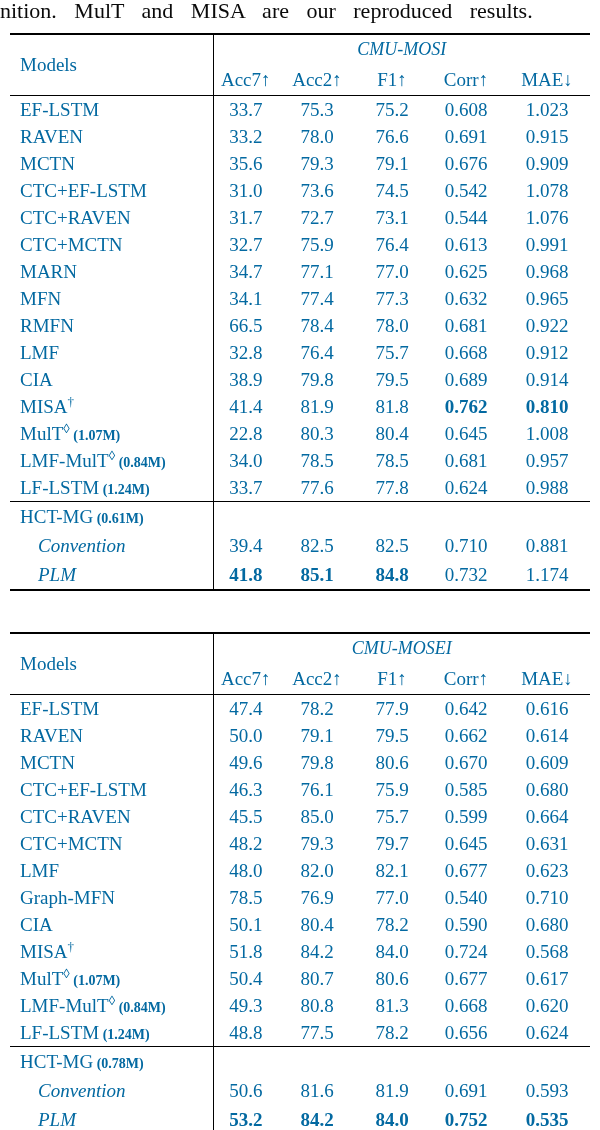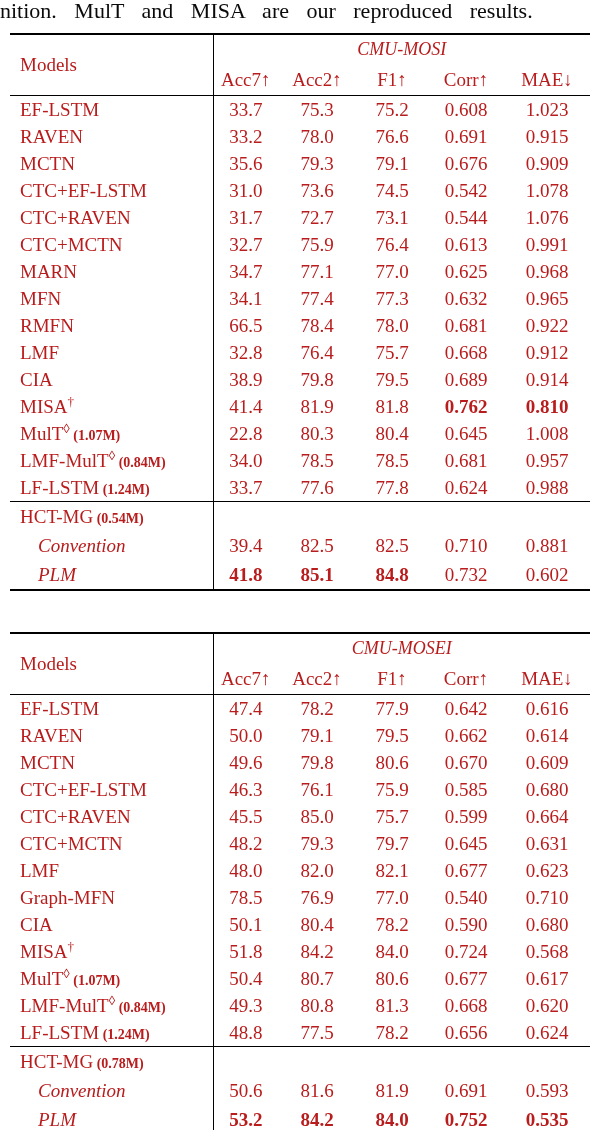--- a/index.html
+++ b/index.html
@@ -19,21 +19,21 @@
     color:#0a0a0a;
   }
   .tblwrap{position:absolute;left:10px;width:580px;}
   .tblwrap.t0{top:33px;}
   .tblwrap.t1{top:632px;}
   table.results{
     border-collapse:collapse;
     table-layout:fixed;
     width:580px;
     font-size:19px;
-    color:#b91c1c;
+    color:#0369a1;
   }
   table.results{border-top:2px solid #000;border-bottom:2px solid #000;}
   th,td{padding:0;font-weight:normal;vertical-align:middle;}
   th.models-th{
     text-align:left;padding-left:10px;font-size:19px;
     border-bottom:1.5px solid #000;
   }
   th.dataset-th{
     text-align:center;height:29px;font-size:18px;
     border-left:1.5px solid #000;
@@ -197,42 +197,42 @@
           </tr>
           <tr>
             <td class="name"><span>LF-LSTM</span><span class="size"> (1.24M)</span></td>
             <td class="val vr">33.7</td>
             <td class="val">77.6</td>
             <td class="val">77.8</td>
             <td class="val">0.624</td>
             <td class="val">0.988</td>
           </tr>
           <tr class="section ">
-            <td class="name"><span>HCT-MG</span><span class="size"> (0.54M)</span></td>
+            <td class="name"><span>HCT-MG</span><span class="size"> (0.61M)</span></td>
             <td class="val vr"></td>
             <td class="val"></td>
             <td class="val"></td>
             <td class="val"></td>
             <td class="val"></td>
           </tr>
           <tr class="tall">
             <td class="name indent italic"><span>Convention</span></td>
             <td class="val vr">39.4</td>
             <td class="val">82.5</td>
             <td class="val">82.5</td>
             <td class="val">0.710</td>
             <td class="val">0.881</td>
           </tr>
           <tr class="tall">
             <td class="name indent italic"><span>PLM</span></td>
             <td class="val vr bold">41.8</td>
             <td class="val bold">85.1</td>
             <td class="val bold">84.8</td>
             <td class="val">0.732</td>
-            <td class="val">0.602</td>
+            <td class="val">1.174</td>
           </tr>
         </tbody>
       </table>
     </div>
   <div class="tblwrap t1">
       <table class="results">
         <colgroup>
           <col style="width: 203px;">
           <col style="width: 65px;">
           <col style="width: 78px;">

